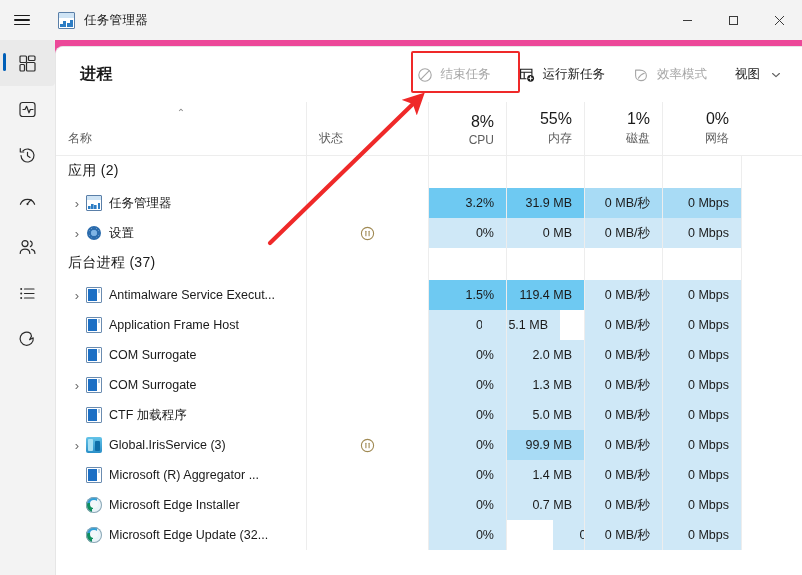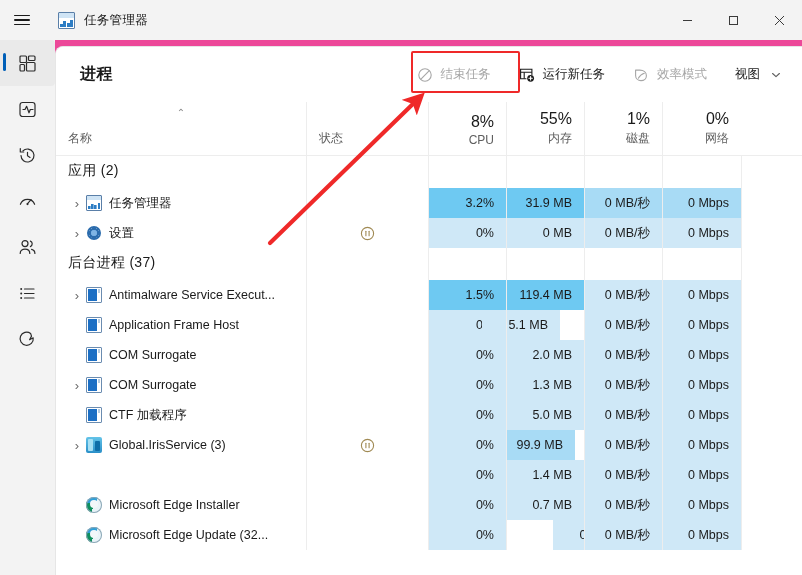--- a/index.html
+++ b/index.html
@@ -661,31 +661,38 @@
               <svg class="pause-ico" width="15" height="15" viewBox="0 0 15 15" fill="none" stroke="currentColor" stroke-width="1.1">
                 <circle cx="7.5" cy="7.5" r="6.1"></circle>
                 <line x1="5.9" y1="5.2" x2="5.9" y2="9.8" stroke-linecap="round"></line>
                 <line x1="9.1" y1="5.2" x2="9.1" y2="9.8" stroke-linecap="round"></line>
               </svg>
             </span>
           </div>
           <div class="cell num h1" style="left: 372px; width: 78px;">
             <span class="val">0%</span>
           </div>
-          <div class="cell num h2" style="left: 450px; width: 69px;">
+          <div class="cell num h2" style="left: 450px; width: 78px;">
             <span class="val">99.9 MB</span>
           </div>
           <div class="cell num h1" style="left: 528px; width: 78px;">
             <span class="val">0 MB/秒</span>
           </div>
           <div class="cell num h1" style="left: 606px; width: 79px;">
             <span class="val">0 Mbps</span>
           </div>
         </div>
         <div class="row">
+          <div class="cell" style="left: 0px; width: 250px;">
+            <div class="c-name" style="padding-left: 12px;">
+              <span class="expander"></span>
+              <span class="pico ico-generic"></span>
+              <span class="nm">Microsoft (R) Aggregator ...</span>
+            </div>
+          </div>
           <div class="cell status" style="left: 250px; width: 122px;"></div>
           <div class="cell num h1" style="left: 372px; width: 78px;">
             <span class="val">0%</span>
           </div>
           <div class="cell num h1" style="left: 450px; width: 78px;">
             <span class="val">1.4 MB</span>
           </div>
           <div class="cell num h1" style="left: 528px; width: 78px;">
             <span class="val">0 MB/秒</span>
           </div>

